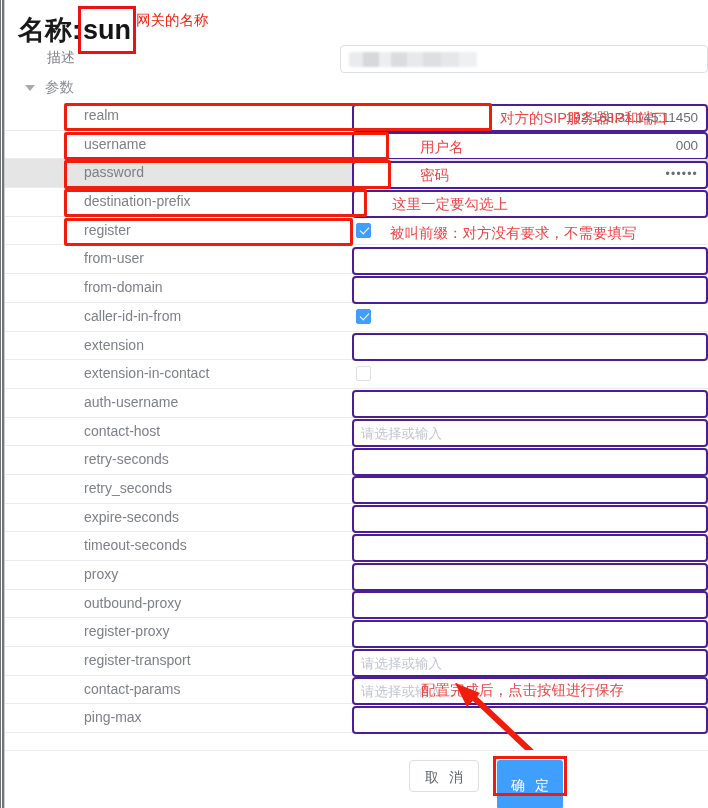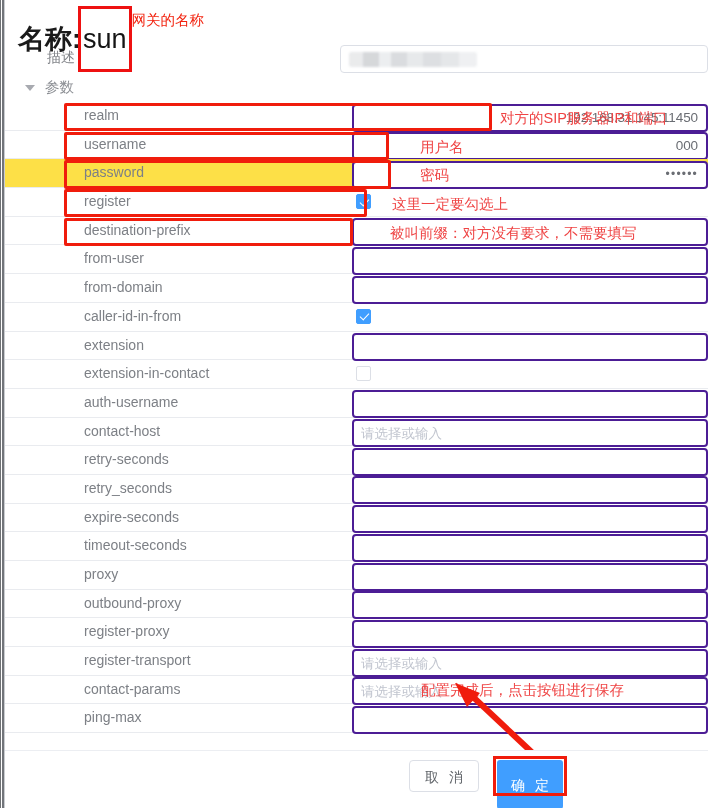--- a/index.html
+++ b/index.html
@@ -45,24 +45,24 @@
   .title-text {
     font-size: 27px;
     font-weight: bold;
     color: #1a1a1a;
     letter-spacing: 0px;
     line-height: 30px;
     white-space: nowrap;
   }
   .title-value {
     font-size: 27px;
-    font-weight: normal;
+    font-weight: bold;
     color: #151515;
     line-height: 28px;
-    padding: 16px 2px;
+    padding: 7px 2px;
     border: 3px solid #ee1111;
     margin-left: -3px;
     white-space: nowrap;
   }
   .title-note {
     font-size: 14.5px;
     color: #f2230f;
     white-space: nowrap;
     align-self: center;
     position: relative;
@@ -132,21 +132,21 @@
     left: 5px; top: 102px;
     width: 703px;
     height: 648px;
     overflow: hidden;
   }
   .row {
     position: relative;
     height: 28.7px;
     border-bottom: 1px solid #e9ebef;
   }
-  .row.hover { background: #fde047; }
+  .row.hover { background: #e5e5e5; }
   .row-label {
     position: absolute;
     left: 63px; top: 5px;
     font-size: 14px;
     color: #7d8086;
     white-space: nowrap;
     margin-left: 16px;
   }
   .row-field {
     position: absolute;
@@ -310,26 +310,26 @@
           <span class="row-value">000</span>
         </div>
       </div>
       <div class="row hover">
         <span class="row-label">password</span>
         <div class="row-field">
           <span class="row-value dots">••••••</span>
         </div>
       </div>
       <div class="row">
+        <span class="row-label">destination-prefix</span>
+        <div class="row-field"></div>
+      </div>
+      <div class="row">
         <span class="row-label">register</span>
         <span class="cbox checked"></span>
-      </div>
-      <div class="row">
-        <span class="row-label">destination-prefix</span>
-        <div class="row-field"></div>
       </div>
       <div class="row">
         <span class="row-label">from-user</span>
         <div class="row-field"></div>
       </div>
       <div class="row">
         <span class="row-label">from-domain</span>
         <div class="row-field"></div>
       </div>
       <div class="row">

